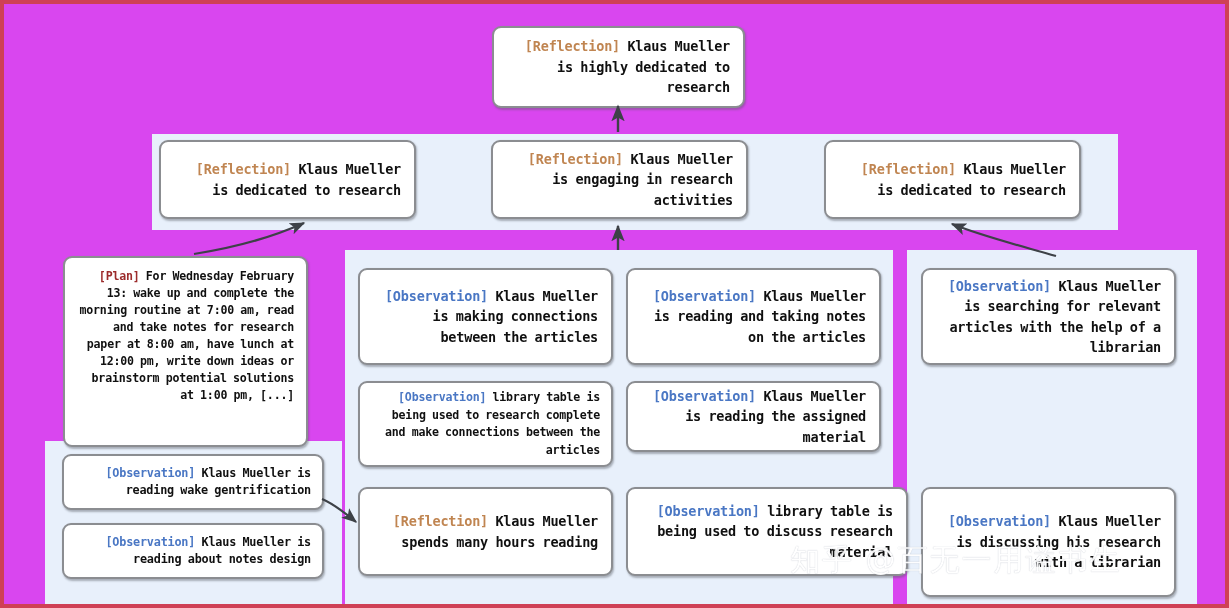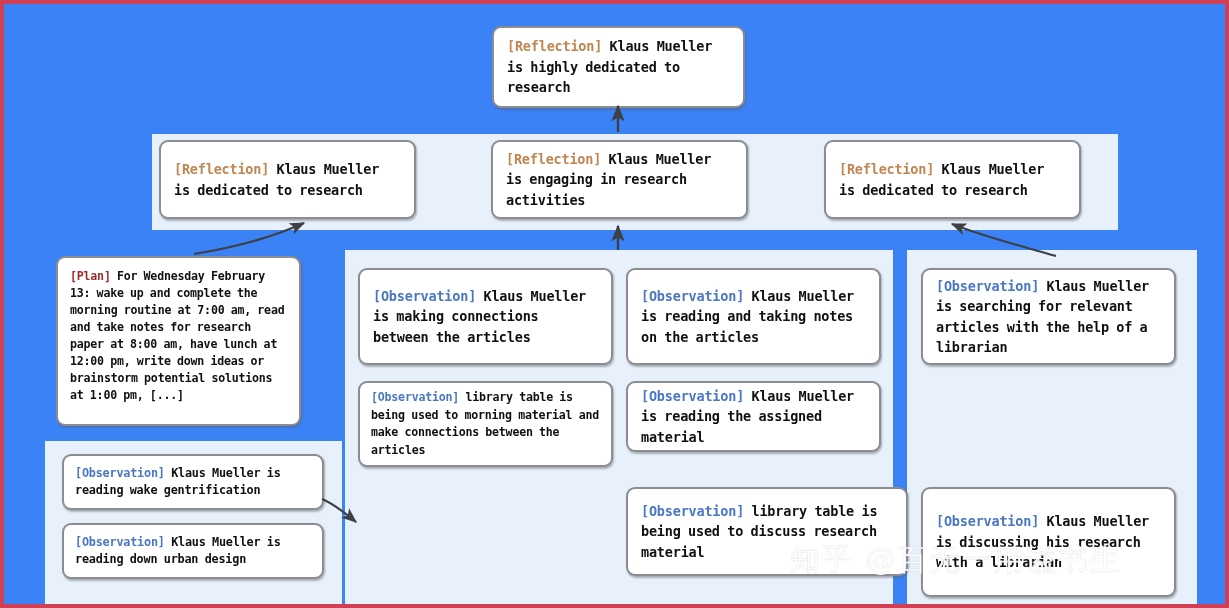--- a/index.html
+++ b/index.html
@@ -6,21 +6,22 @@
   html, body {
     width: 1229px; height: 608px;
     background: #ffffff;
     font-family: "DejaVu Sans Mono", "Liberation Mono", monospace;
     overflow: hidden;
   }
   #frame {
     position: relative;
     width: 1229px; height: 608px;
     border: 4px solid #cf4055;
-    background: #3b82f6;
+    background: #d946ef;
+    text-align: right;
   }
   #canvas {
     position: absolute;
     inset: 0;
     overflow: hidden;
   }
   svg.arrows {
     position: absolute;
     left: 0; top: 0;
     width: 1229px; height: 608px;
@@ -128,36 +129,39 @@
     <div class="node" style="left:155px; top:136px; width:257px; height:79px;">
       <span class="txt"><span class="tag tag-reflection">[Reflection]</span><span> Klaus Mueller is dedicated to research</span></span>
     </div>
     <div class="node" style="left:487px; top:136px; width:257px; height:79px;">
       <span class="txt"><span class="tag tag-reflection">[Reflection]</span><span> Klaus Mueller is engaging in research activities</span></span>
     </div>
     <div class="node" style="left:820px; top:136px; width:257px; height:79px;">
       <span class="txt"><span class="tag tag-reflection">[Reflection]</span><span> Klaus Mueller is dedicated to research</span></span>
     </div>
 
-    <div class="node plan top-align" style="left:52px; top:252px; width:245px; height:170px;">
+    <div class="node plan top-align" style="left:59px; top:252px; width:245px; height:191px;">
       <span class="txt"><span class="tag tag-plan">[Plan]</span><span> For Wednesday February 13: wake up and complete the morning routine at 7:00 am, read and take notes for research paper at 8:00 am, have lunch at 12:00 pm, write down ideas or brainstorm potential solutions at 1:00 pm, [...]</span></span>
     </div>
 
     <div class="node tiny" style="left:58px; top:450px; width:262px; height:56px;">
       <span class="txt"><span class="tag tag-observation">[Observation]</span><span> Klaus Mueller is reading wake gentrification</span></span>
     </div>
     <div class="node tiny" style="left:58px; top:519px; width:262px; height:56px;">
-      <span class="txt"><span class="tag tag-observation">[Observation]</span><span> Klaus Mueller is reading down urban design</span></span>
+      <span class="txt"><span class="tag tag-observation">[Observation]</span><span> Klaus Mueller is reading about notes design</span></span>
     </div>
 
     <div class="node" style="left:354px; top:264px; width:255px; height:97px;">
       <span class="txt"><span class="tag tag-observation">[Observation]</span><span> Klaus Mueller is making connections between the articles</span></span>
     </div>
     <div class="node small" style="left:354px; top:377px; width:255px; height:86px;">
-      <span class="txt"><span class="tag tag-observation">[Observation]</span><span> library table is being used to morning material and make connections between the articles</span></span>
+      <span class="txt"><span class="tag tag-observation">[Observation]</span><span> library table is being used to research complete and make connections between the articles</span></span>
+    </div>
+    <div class="node" style="left:354px; top:483px; width:255px; height:89px;">
+      <span class="txt"><span class="tag tag-reflection">[Reflection]</span><span> Klaus Mueller spends many hours reading</span></span>
     </div>
 
     <div class="node" style="left:622px; top:264px; width:255px; height:97px;">
       <span class="txt"><span class="tag tag-observation">[Observation]</span><span> Klaus Mueller is reading and taking notes on the articles</span></span>
     </div>
     <div class="node" style="left:622px; top:377px; width:255px; height:71px;">
       <span class="txt"><span class="tag tag-observation">[Observation]</span><span> Klaus Mueller is reading the assigned material</span></span>
     </div>
     <div class="node" style="left:622px; top:483px; width:282px; height:89px;">
       <span class="txt"><span class="tag tag-observation">[Observation]</span><span> library table is being used to discuss research material</span></span>

